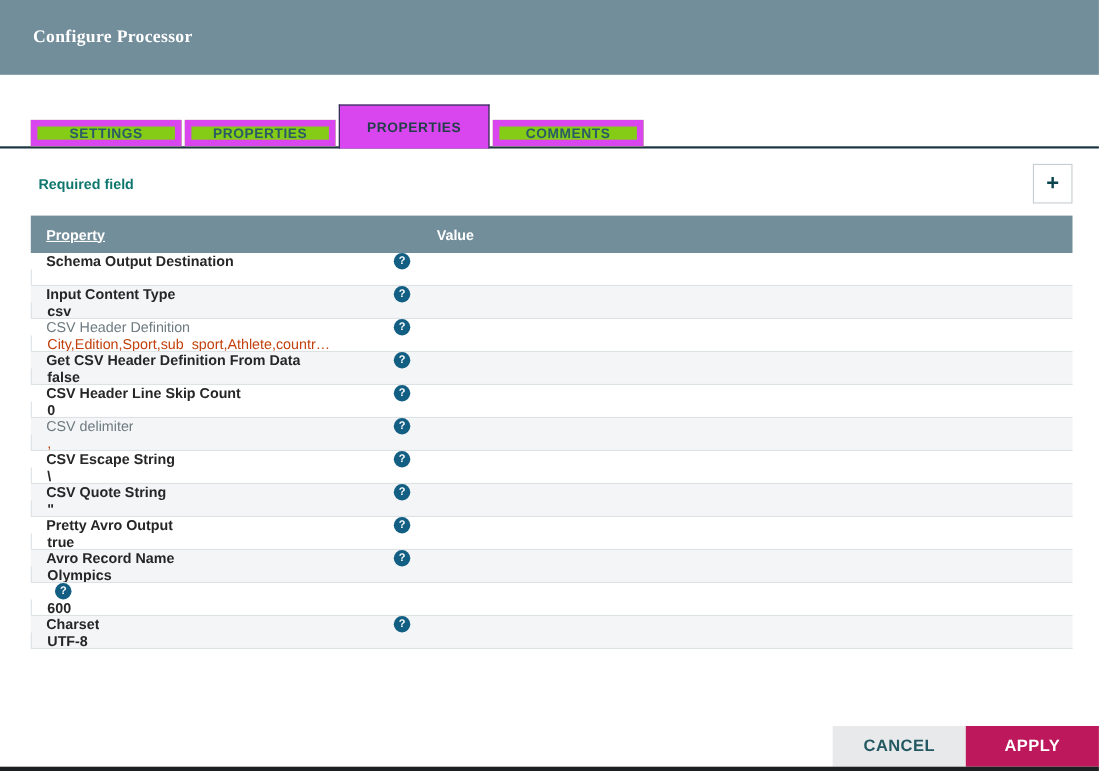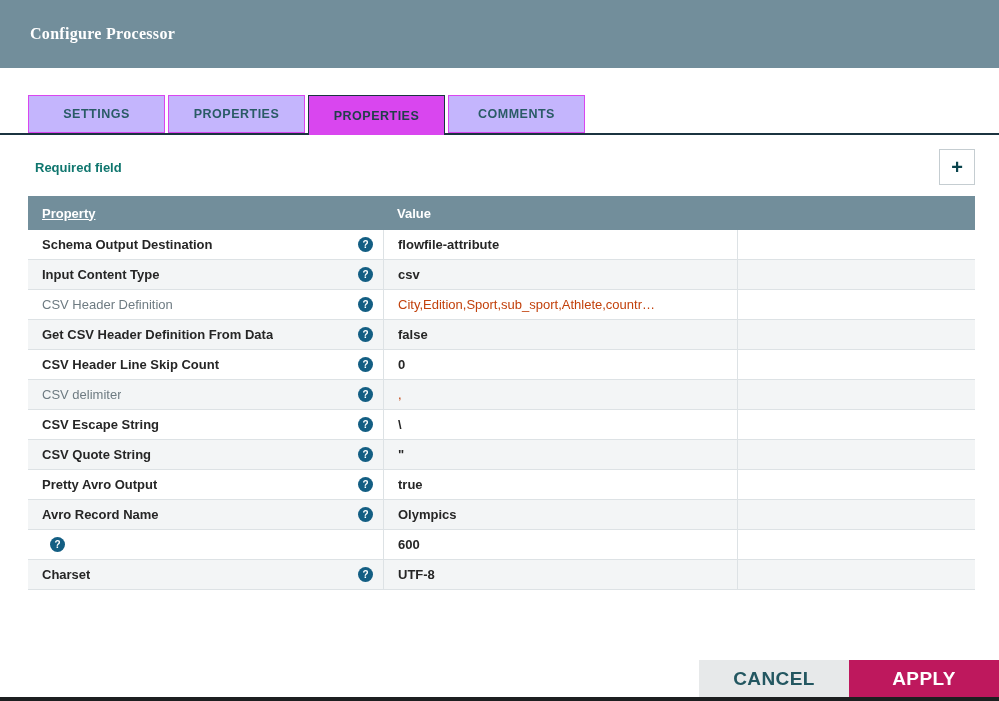--- a/index.html
+++ b/index.html
@@ -15,22 +15,22 @@
   .dlg-title {
     color:#ffffff; font-family:"Liberation Serif", serif; font-size:16px;
     font-weight:bold; letter-spacing:0.3px;
   }
   
   .tabs-row {
     display:flex; align-items:flex-end; padding-left:28px; margin-top:27px;
     border-bottom:2px solid #1b3440; width:100%;
   }
   .tab {
-    width:137px; height:38px; margin-right:3px; display:flex; align-items:center;
-    justify-content:center; background:#c4b5fd; border:1px solid #d946ef;
+    width:137px; height:24px; margin-right:3px; display:flex; align-items:center;
+    justify-content:center; background:#84cc16; border:6px solid #d946ef;
     color:#2a5b66; font-size:12.5px; font-weight:bold; letter-spacing:0.5px;
     cursor:pointer; position:relative;
   }
   .tab.active {
     background:#d946ef; border:1px solid #1b3440; border-bottom:none;
     height:40px; margin-bottom:-2px; z-index:2; color:#223f4a;
   }
   
   .toolbar {
     display:flex; justify-content:space-between; align-items:center;
@@ -46,43 +46,43 @@
   .prop-table { margin-left:28px; width:947px; }
   .thead {
     display:flex; background:#728e9b; height:34px; align-items:center;
     color:#ffffff; font-size:13px; font-weight:bold;
   }
   .thead .hcell-prop { width:355px; padding-left:14px;text-decoration:underline; }
   .thead .hcell-val  { width:354px; padding-left:14px; }
   .thead .hcell-extra { flex:1; }
   .row {
     display:flex; height:30px; align-items:stretch;
-    border-bottom:1px solid #dde2e5; background:#ffffff; font-size:13px;
+    border-bottom:1px solid #dde2e5; background:#ffffff; font-size:13px;flex-direction:column;
   }
   .row.alt { background:#f3f5f6; }
   .cell { display:flex; align-items:center; }
   .cell.prop { width:355px; padding:0 10px 0 14px; justify-content:space-between; }
   .prop-label { font-weight:bold; color:#262626; white-space:nowrap; overflow:hidden; }
   .prop-label.muted { font-weight:normal; color:#6e7b82; }
   .help {
     flex:0 0 auto; width:15px; height:15px; border-radius:50%; background:#135e83;
     color:#fff; font-size:10px; font-weight:bold; display:flex; align-items:center;
     justify-content:center; cursor:pointer; margin-left:8px;
   }
   .cell.val {
     width:354px; padding-left:14px; border-left:1px solid #dde2e5;
     font-weight:bold; color:#262626; white-space:nowrap; overflow:hidden;
   }
   .cell.val.normal { font-weight:normal; color:#c2410c; }
   .cell.extra { flex:1; border-left:1px solid #dde2e5; }
   
   .footer { position:absolute; right:0; bottom:4px; display:flex; }
   .btn {
-    width:150px; height:37px; display:flex; align-items:center; justify-content:center;
-    font-size:19px; font-weight:bold; letter-spacing:0.4px; cursor:pointer;
+    width:121px; height:37px; display:flex; align-items:center; justify-content:center;
+    font-size:15px; font-weight:bold; letter-spacing:0.4px; cursor:pointer;
     border:none; font-family:"Liberation Sans", sans-serif;
   }
   .btn.cancel { background:#e7e9ea; color:#235761; }
   .btn.apply  { background:#be185d; color:#ffffff; }
   .bottom-edge {
     position:absolute; left:0; bottom:0; width:100%; height:4px; background:#1d1f20;
   }
 </style>
 </head>
 <body>
@@ -112,21 +112,20 @@
       <div class="hcell-prop">Property</div>
       <div class="hcell-val">Value</div>
       <div class="hcell-extra"></div>
     </div>
     <div>
         <div class="row">
           <div class="cell prop">
             <span class="prop-label">Schema Output Destination</span>
             <span class="help">?</span>
           </div>
-          <div class="cell val">flowfile-attribute</div>
           <div class="cell extra"></div>
         </div>
         <div class="row alt">
           <div class="cell prop">
             <span class="prop-label">Input Content Type</span>
             <span class="help">?</span>
           </div>
           <div class="cell val">csv</div>
           <div class="cell extra"></div>
         </div>

